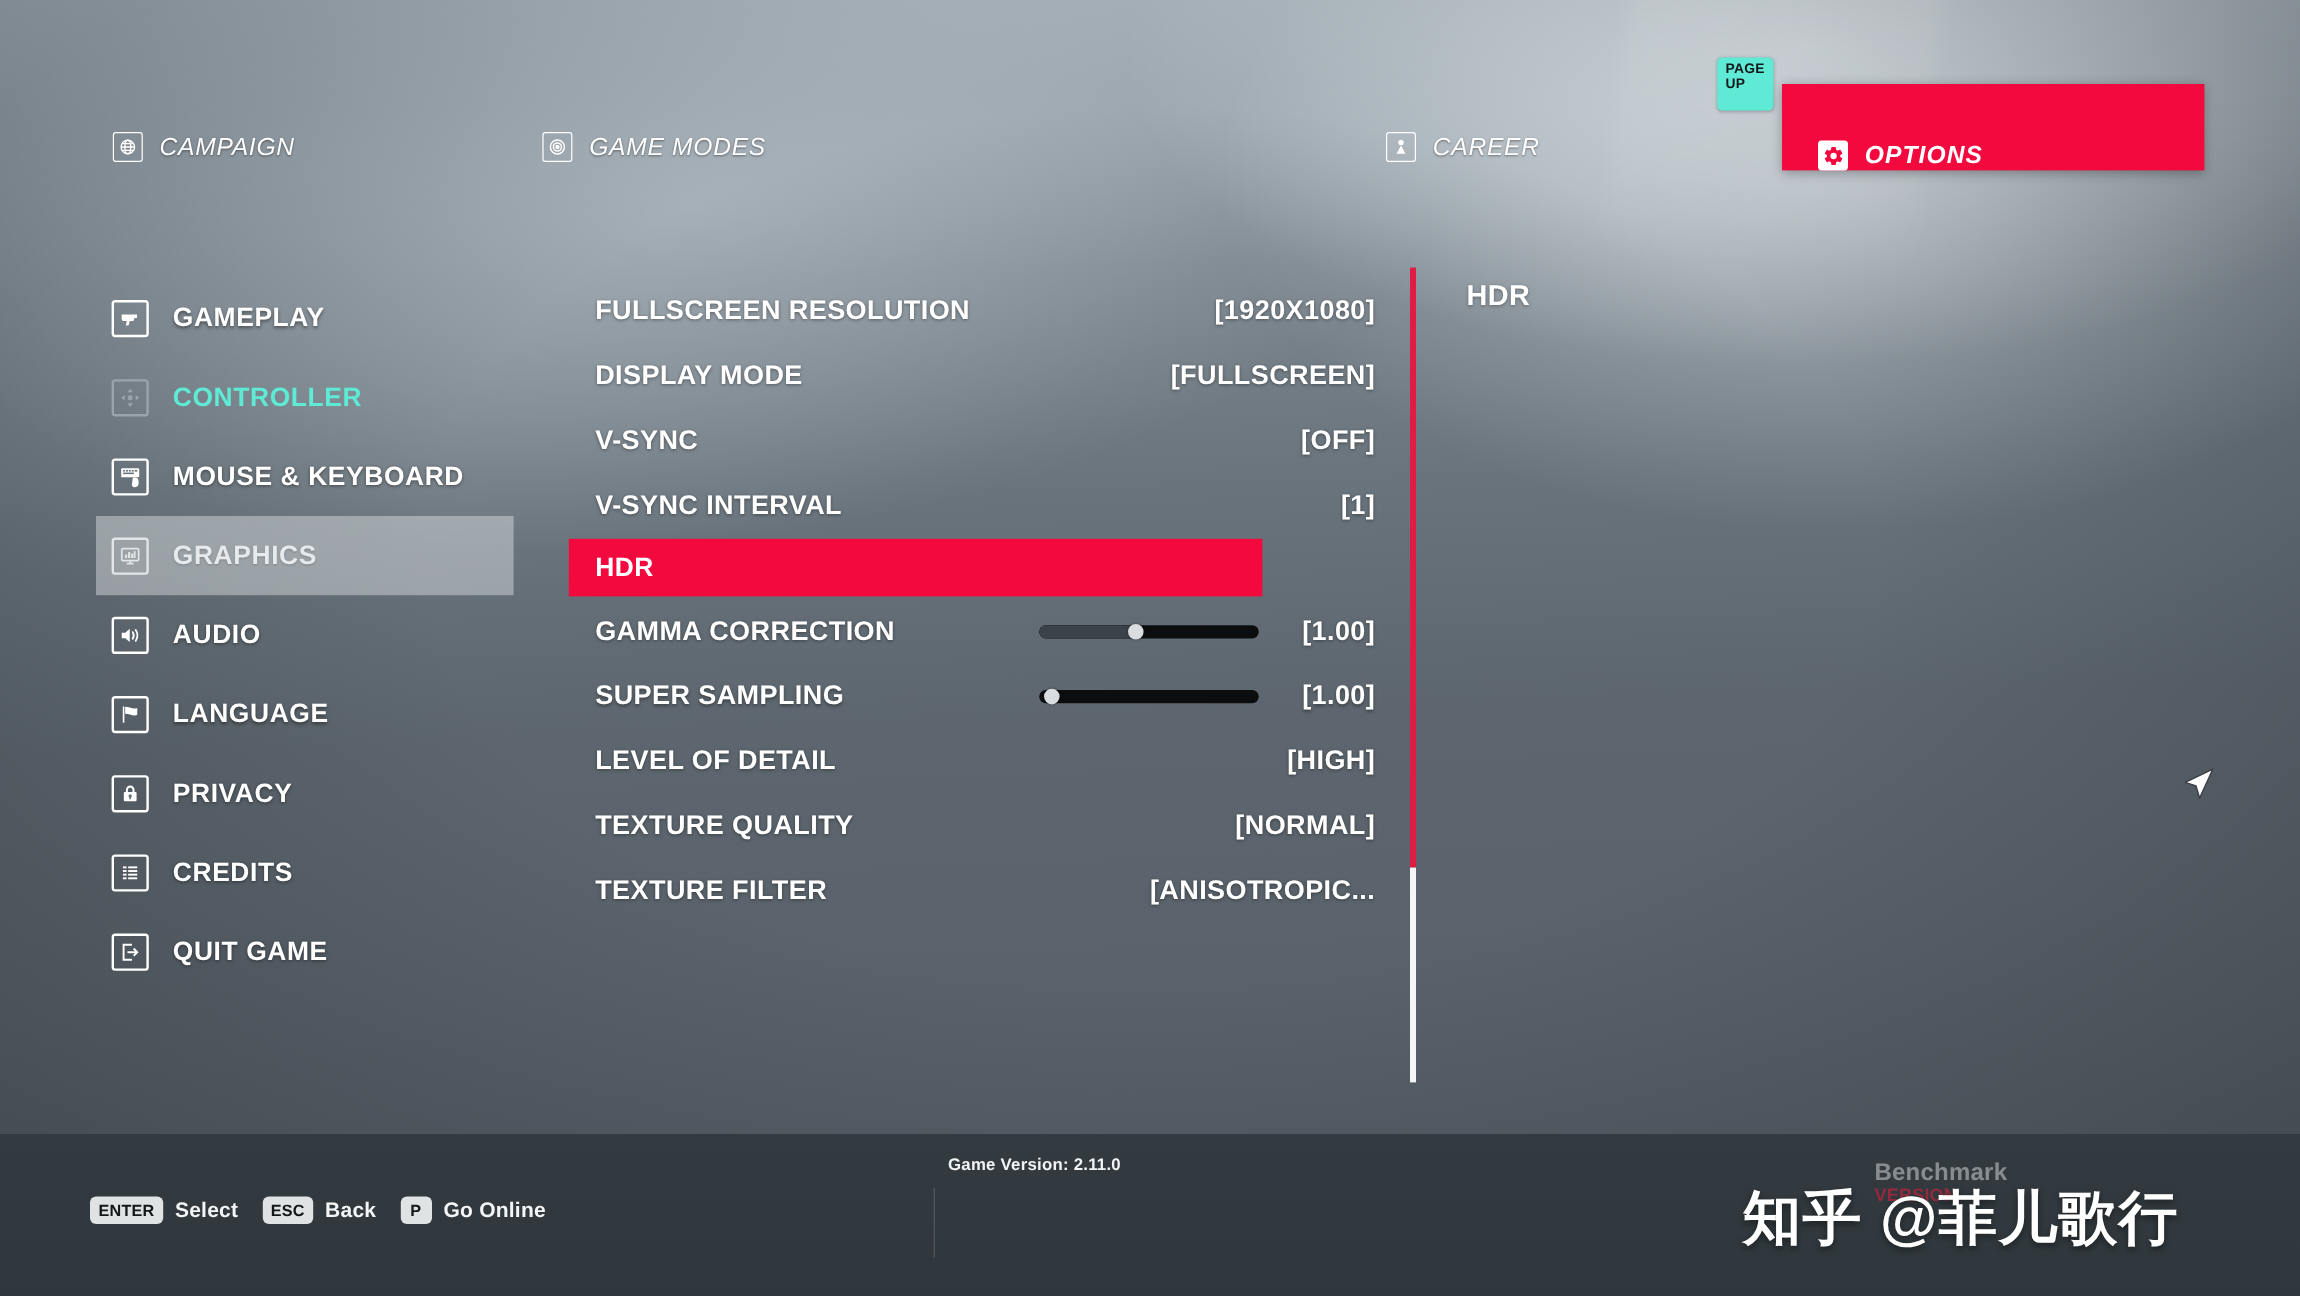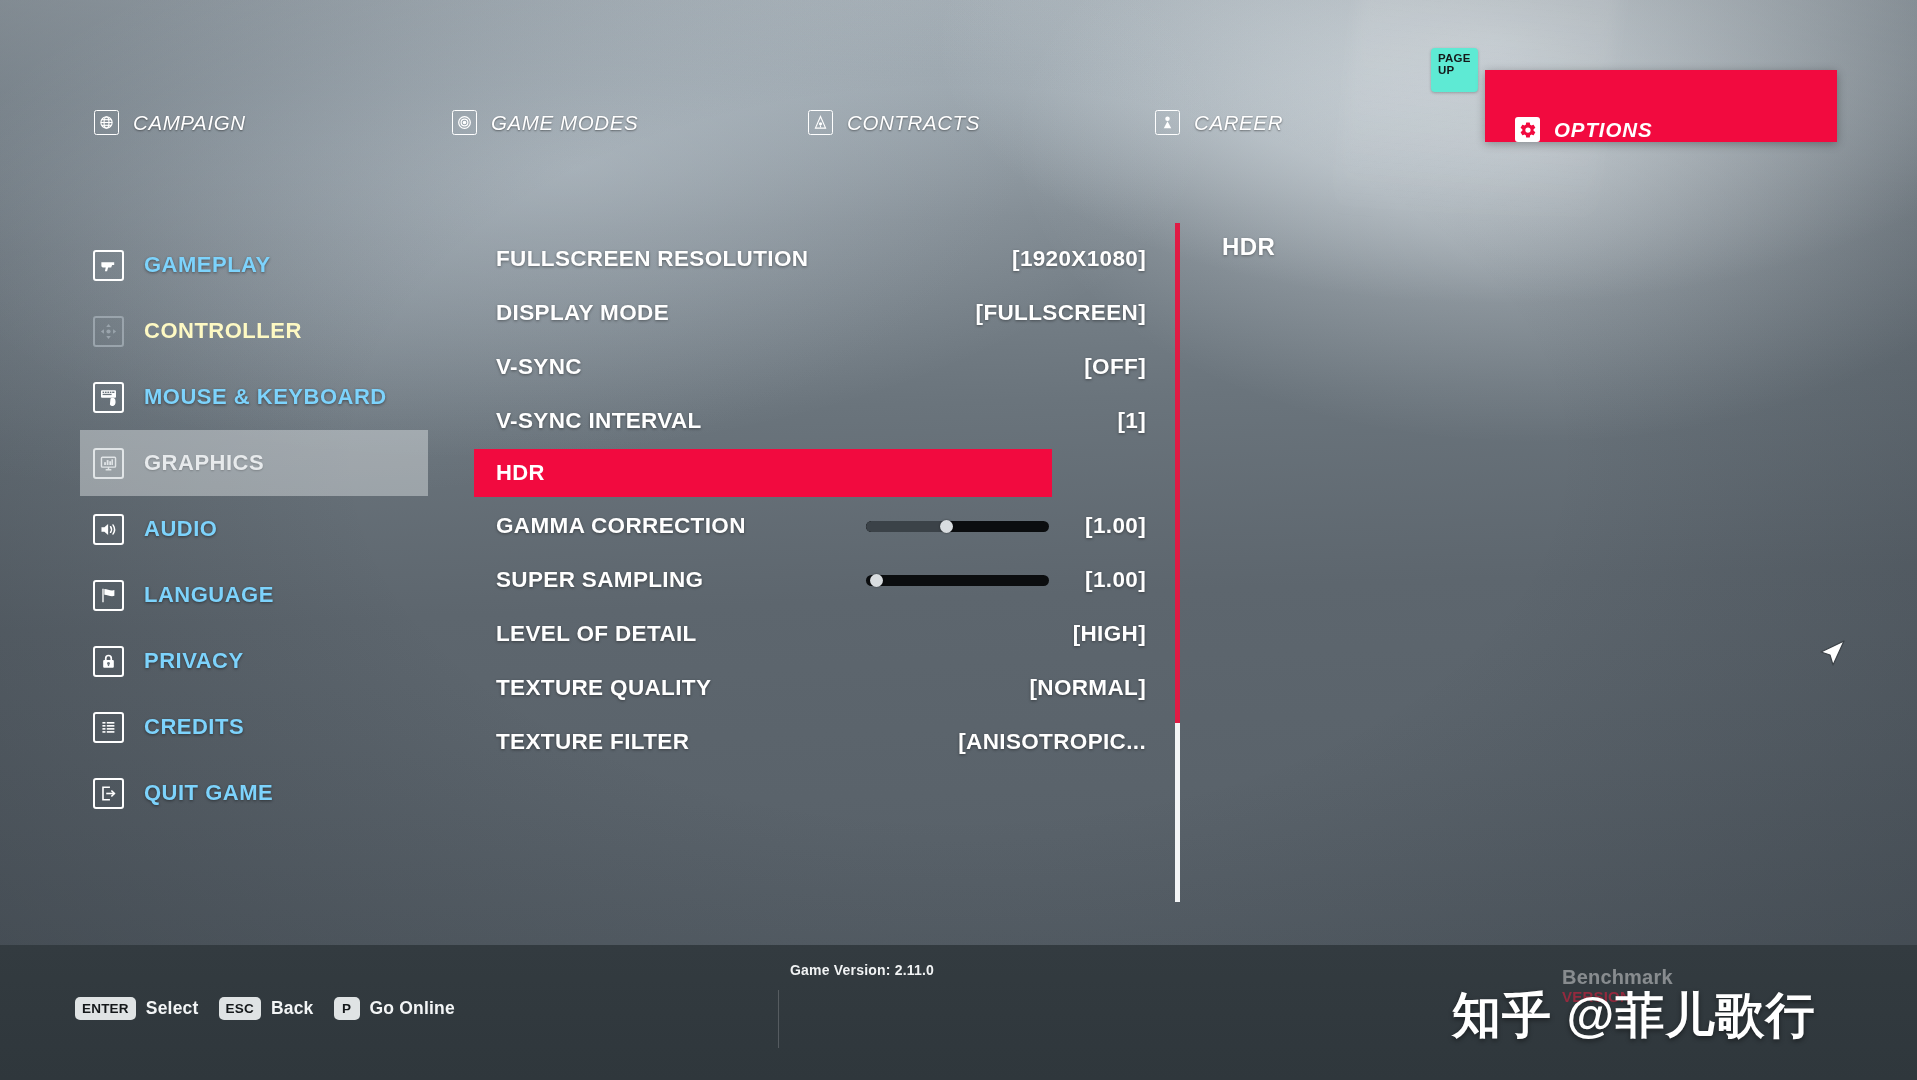--- a/index.html
+++ b/index.html
@@ -72,24 +72,24 @@
   }
 
   
   #sidebar { position:absolute; left:80px; top:232px; width:348px; }
   .side-item {
     height:66px; display:flex; align-items:center; padding-left:13px; position:relative;
   }
   .side-item .sico { width:31px; height:31px; flex:0 0 31px; margin-right:20px;
     display:flex; align-items:center; justify-content:center; }
   .side-item .slbl {
-    font-size:22px; font-weight:700; letter-spacing:0.5px; color:#7dd3fc;
+    font-size:22px; font-weight:700; letter-spacing:0.5px; color:#ffffff;
     text-shadow:0 1px 3px rgba(0,0,0,0.45);
   }
-  .side-item.disabled .slbl { color:#fef9c3; text-shadow:none; }
+  .side-item.disabled .slbl { color:#5eead4; text-shadow:none; }
   .side-item.selected { background:rgba(222,226,229,0.46); }
   .side-item.selected .slbl { color:#e7eaec; text-shadow:0 1px 2px rgba(0,0,0,0.20); }
   .sbox { width:31px;height:31px;border:2px solid #fff;border-radius:3px;
     display:flex;align-items:center;justify-content:center; }
   .side-item.disabled .sbox { border-color:#9aa4ac; }
   .side-item.selected .sbox { border-color:#e1e5e7; }
 
   
   #settings { position:absolute; left:474px; top:232px; width:700px; }
   .srow {
@@ -203,32 +203,20 @@
         <svg width="15" height="15" viewBox="0 0 16 16" fill="none" stroke="#fff" stroke-width="1.3">
           <circle cx="8" cy="8" r="6.2"></circle>
             <circle cx="8" cy="8" r="3.6"></circle>
             <circle cx="8" cy="8" r="1.3" fill="#fff"></circle>
         </svg>
       </span>
     </span>
     <span class="lbl">GAME MODES</span>
   </div>
 
-  <div class="navtab" style="left:808px;">
-    <span class="ico">
-      <span class="icon-box">
-        <svg width="15" height="15" viewBox="0 0 16 16" fill="none" stroke="#fff" stroke-width="1.2">
-          <path d="M8 1.6 L13.4 14 L2.6 14 Z"></path>
-          <circle cx="8" cy="9.4" r="1.7" fill="#fff" stroke="none"></circle>
-          <line x1="8" y1="11.2" x2="8" y2="13.2" stroke-width="1.1"></line>
-        </svg>
-      </span>
-    </span>
-    <span class="lbl">CONTRACTS</span>
-  </div>
 
   <div class="navtab" style="left:1155px;">
     <span class="ico">
       <span class="icon-box">
         <svg width="15" height="15" viewBox="0 0 16 16" fill="#fff">
           <circle cx="8" cy="4" r="2.4"></circle>
           <path d="M8 6.6 L12 14 L4 14 Z"></path>
         </svg>
       </span>
     </span>

